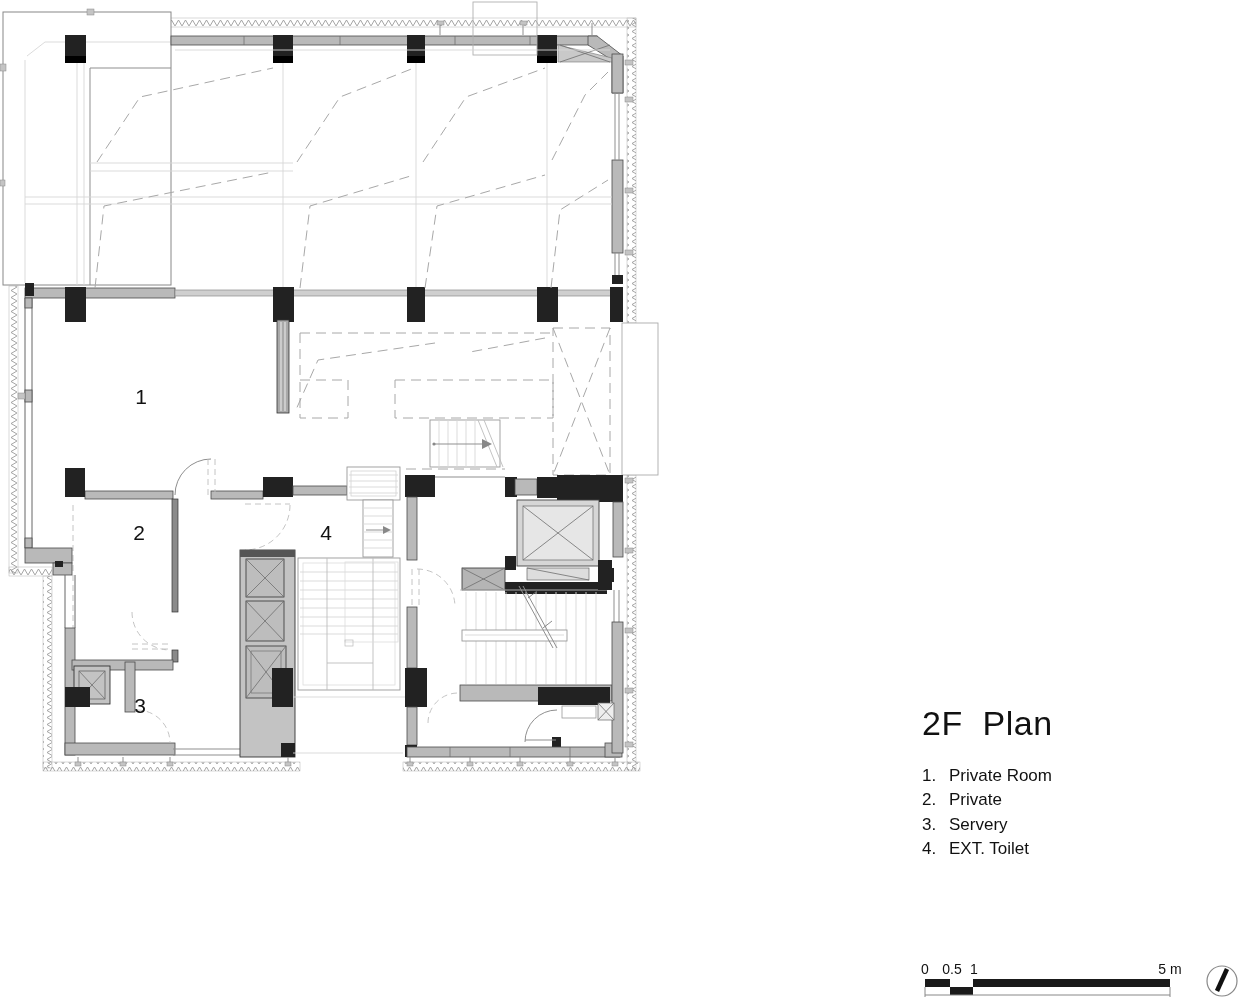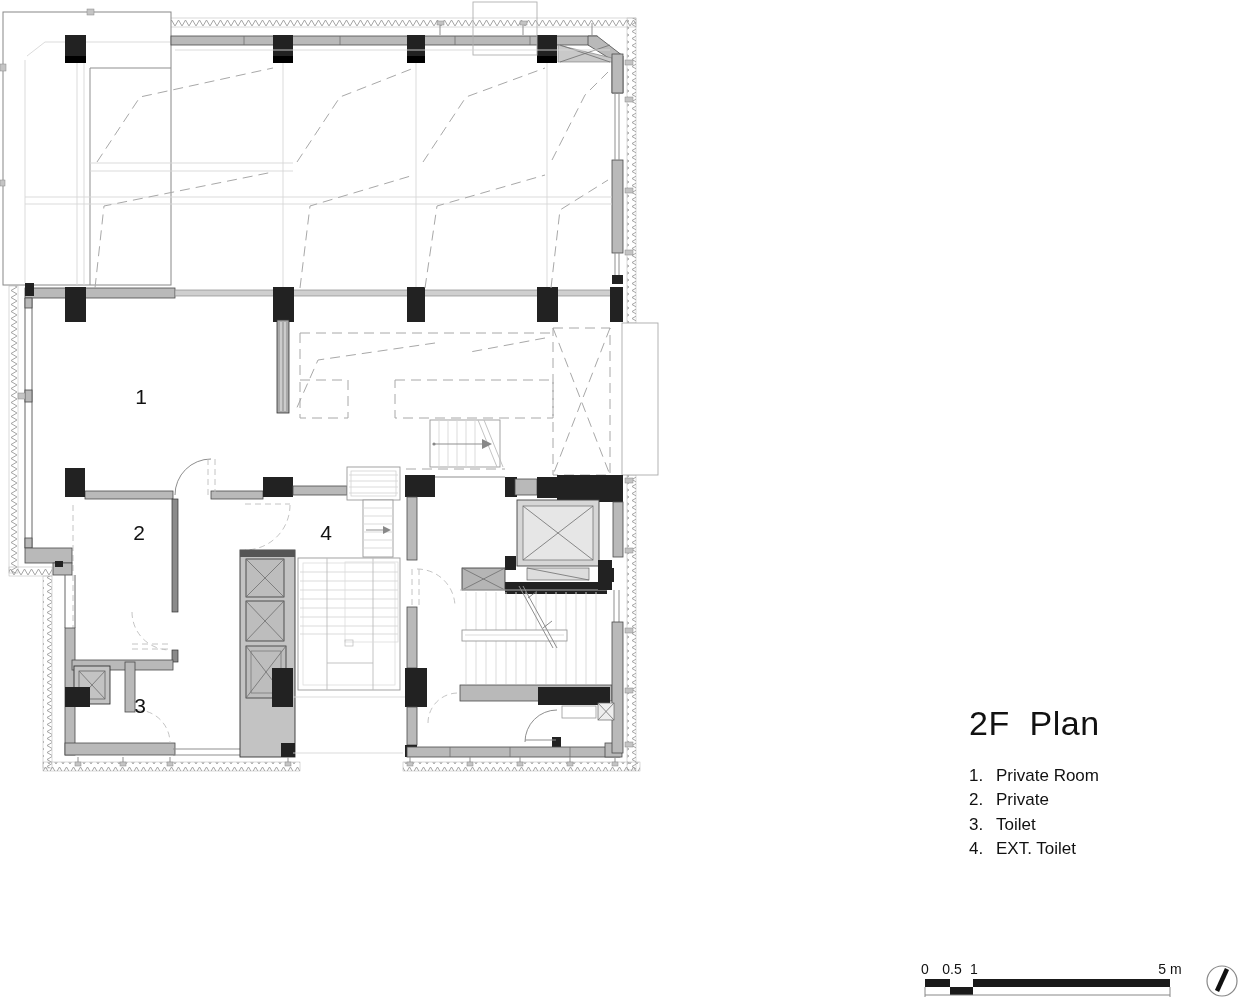--- a/index.html
+++ b/index.html
@@ -17,21 +17,21 @@
   .dash{stroke:#a8a8a8;stroke-width:1;fill:none;stroke-dasharray:10 6;}
   .dsh2{stroke:#bdbdbd;stroke-width:0.9;fill:none;stroke-dasharray:6 4;}
   .xl {stroke:#6e6e6e;stroke-width:0.8;fill:none;}
   .shaft{fill:#c3c3c3;stroke:#333;stroke-width:0.9;}
   .cab{fill:#d6d6d6;stroke:#444;stroke-width:0.9;}
   .white{fill:#ffffff;stroke:#999;stroke-width:0.9;}
   .tick{fill:#c4c4c4;stroke:#888;stroke-width:0.5;}
   .lbl{font-family:"Liberation Sans",sans-serif;font-size:21px;fill:#111;}
   .slbl{font-family:"Liberation Sans",sans-serif;font-size:14px;fill:#111;}
   
-  .title-block{position:absolute;left:969px;top:704px;color:#111;}
+  .title-block{position:absolute;left:922px;top:704px;color:#111;}
   .page-title{font-size:34px;letter-spacing:0.5px;white-space:pre;}
   .legend{margin-top:21px;font-size:17px;}
   .lrow{display:flex;line-height:24.4px;}
   .lnum{width:27px;}
 </style>
 </head>
 <body>
 
 <div class="sheet">
 
@@ -317,21 +317,21 @@
     <div class="lrow">
       <span class="lnum">1.</span>
       <span>Private Room</span>
     </div>
     <div class="lrow">
       <span class="lnum">2.</span>
       <span>Private</span>
     </div>
     <div class="lrow">
       <span class="lnum">3.</span>
-      <span>Toilet</span>
+      <span>Servery</span>
     </div>
     <div class="lrow">
       <span class="lnum">4.</span>
       <span>EXT. Toilet</span>
     </div>
   </div>
 </div>
 
 </div>
 

